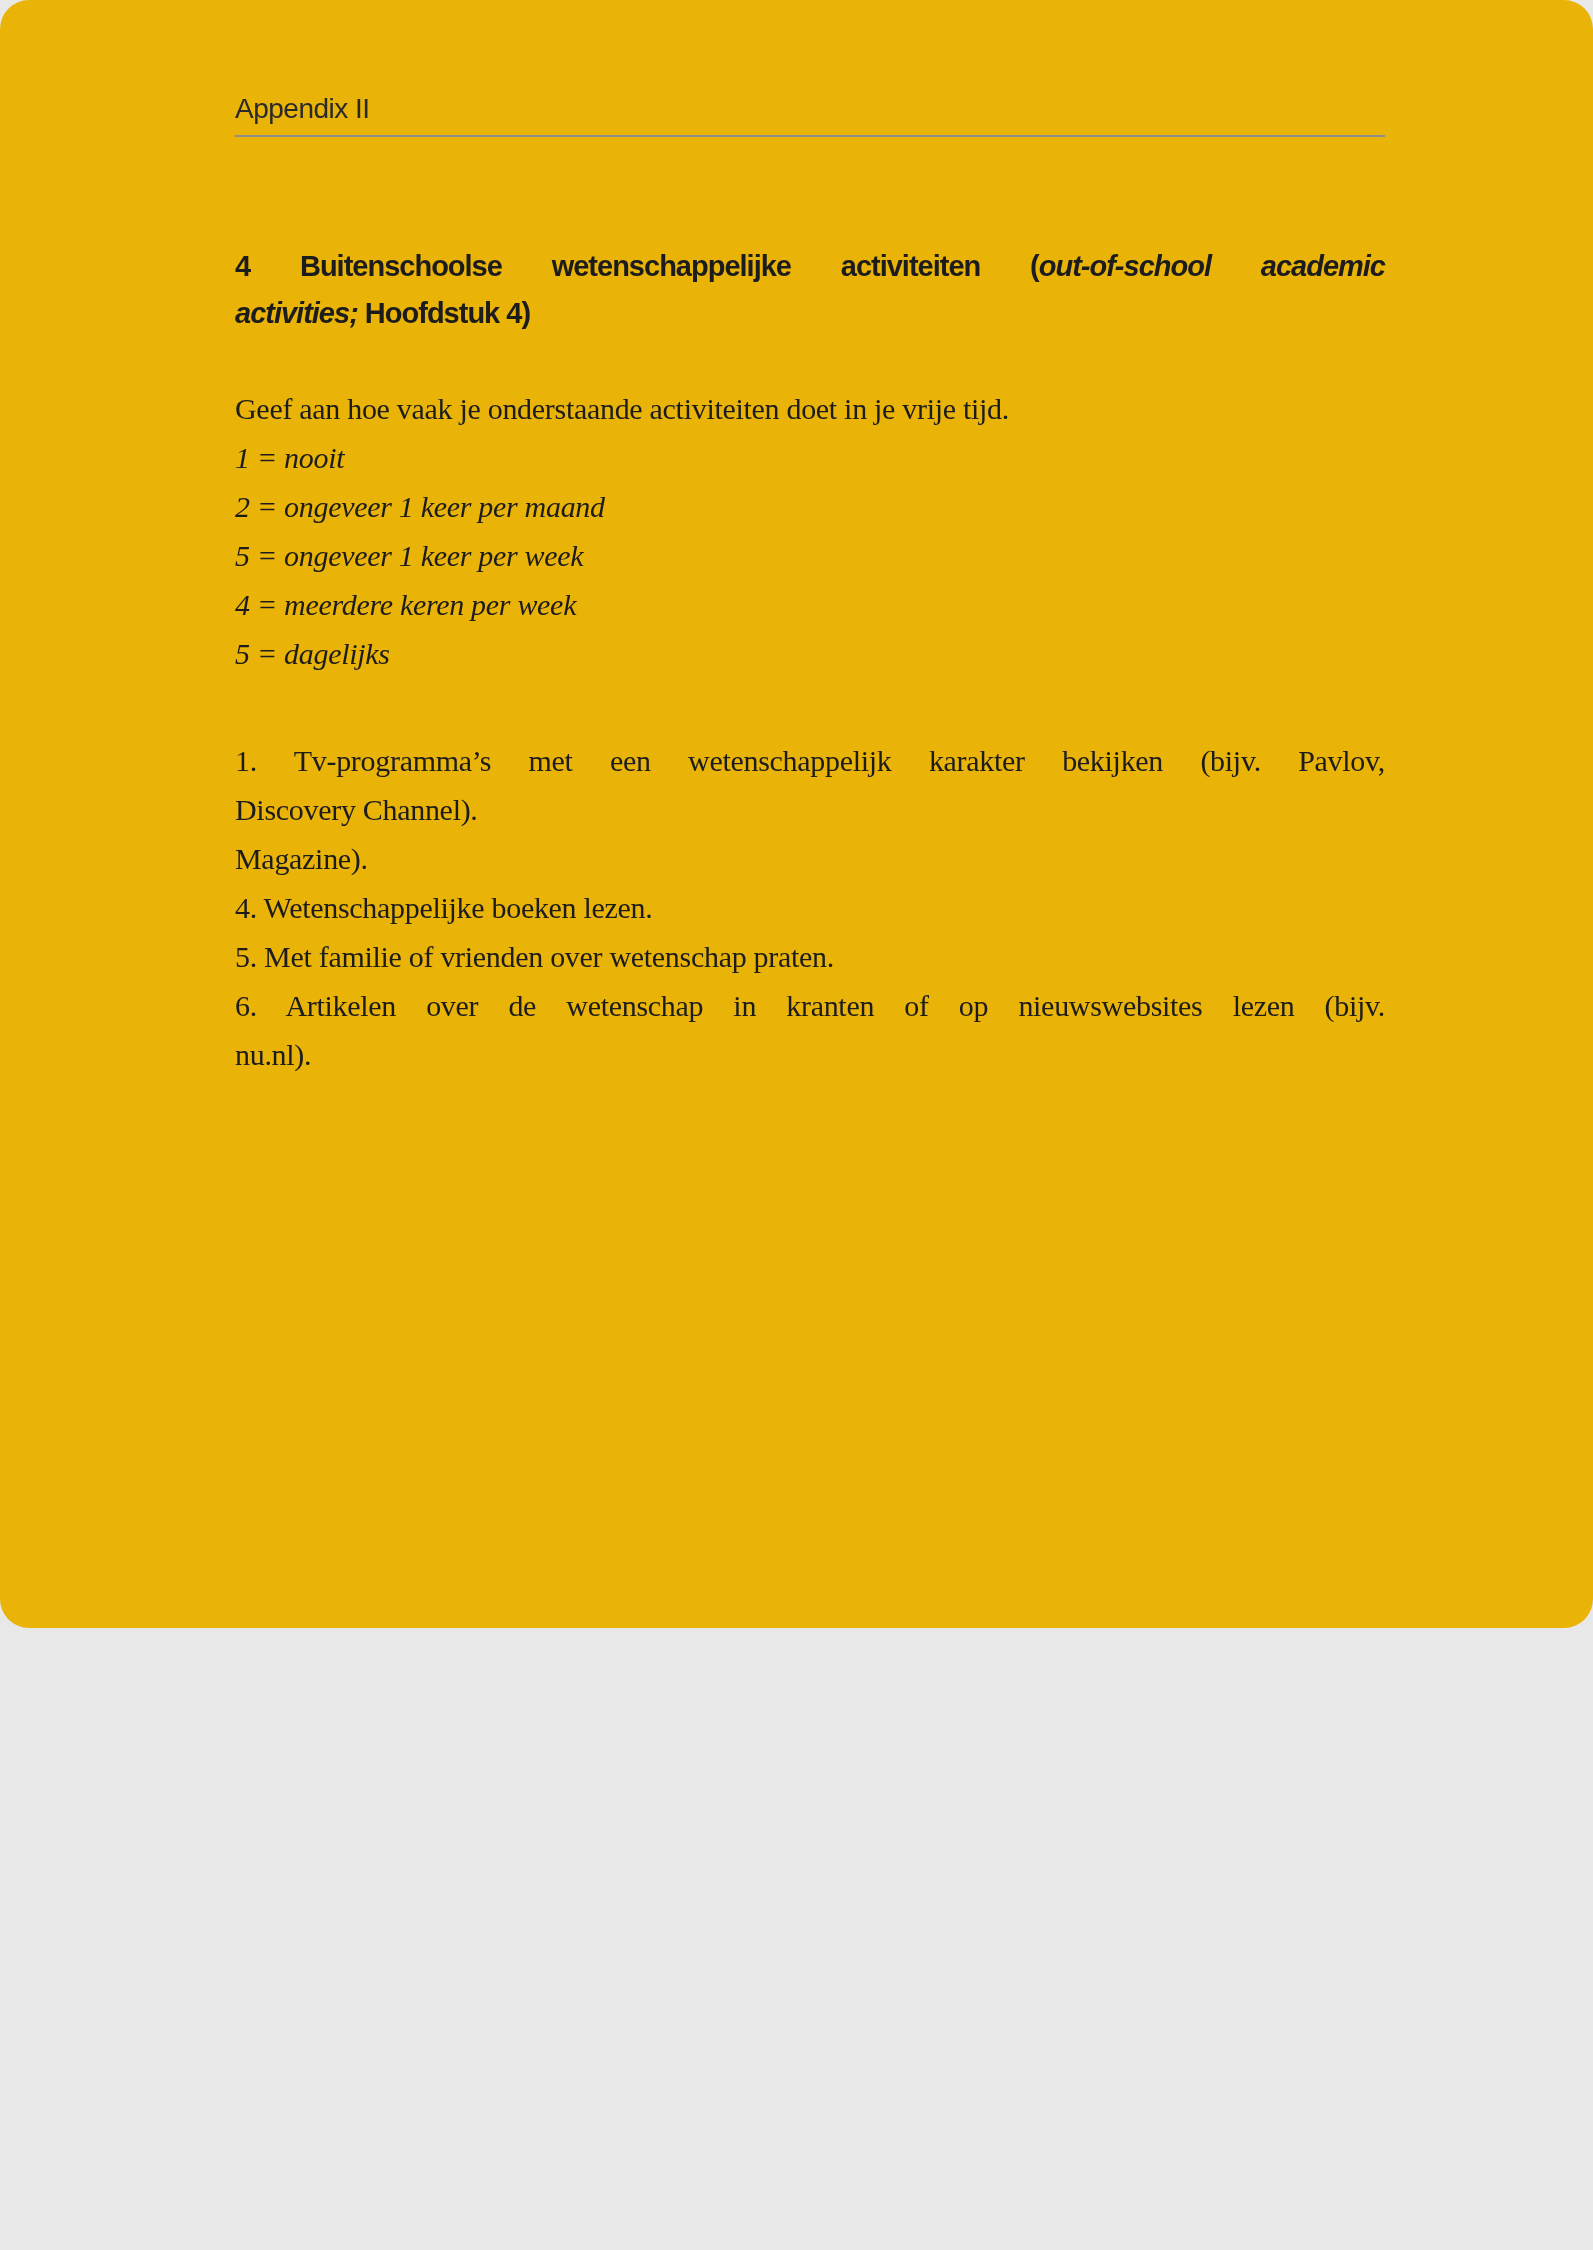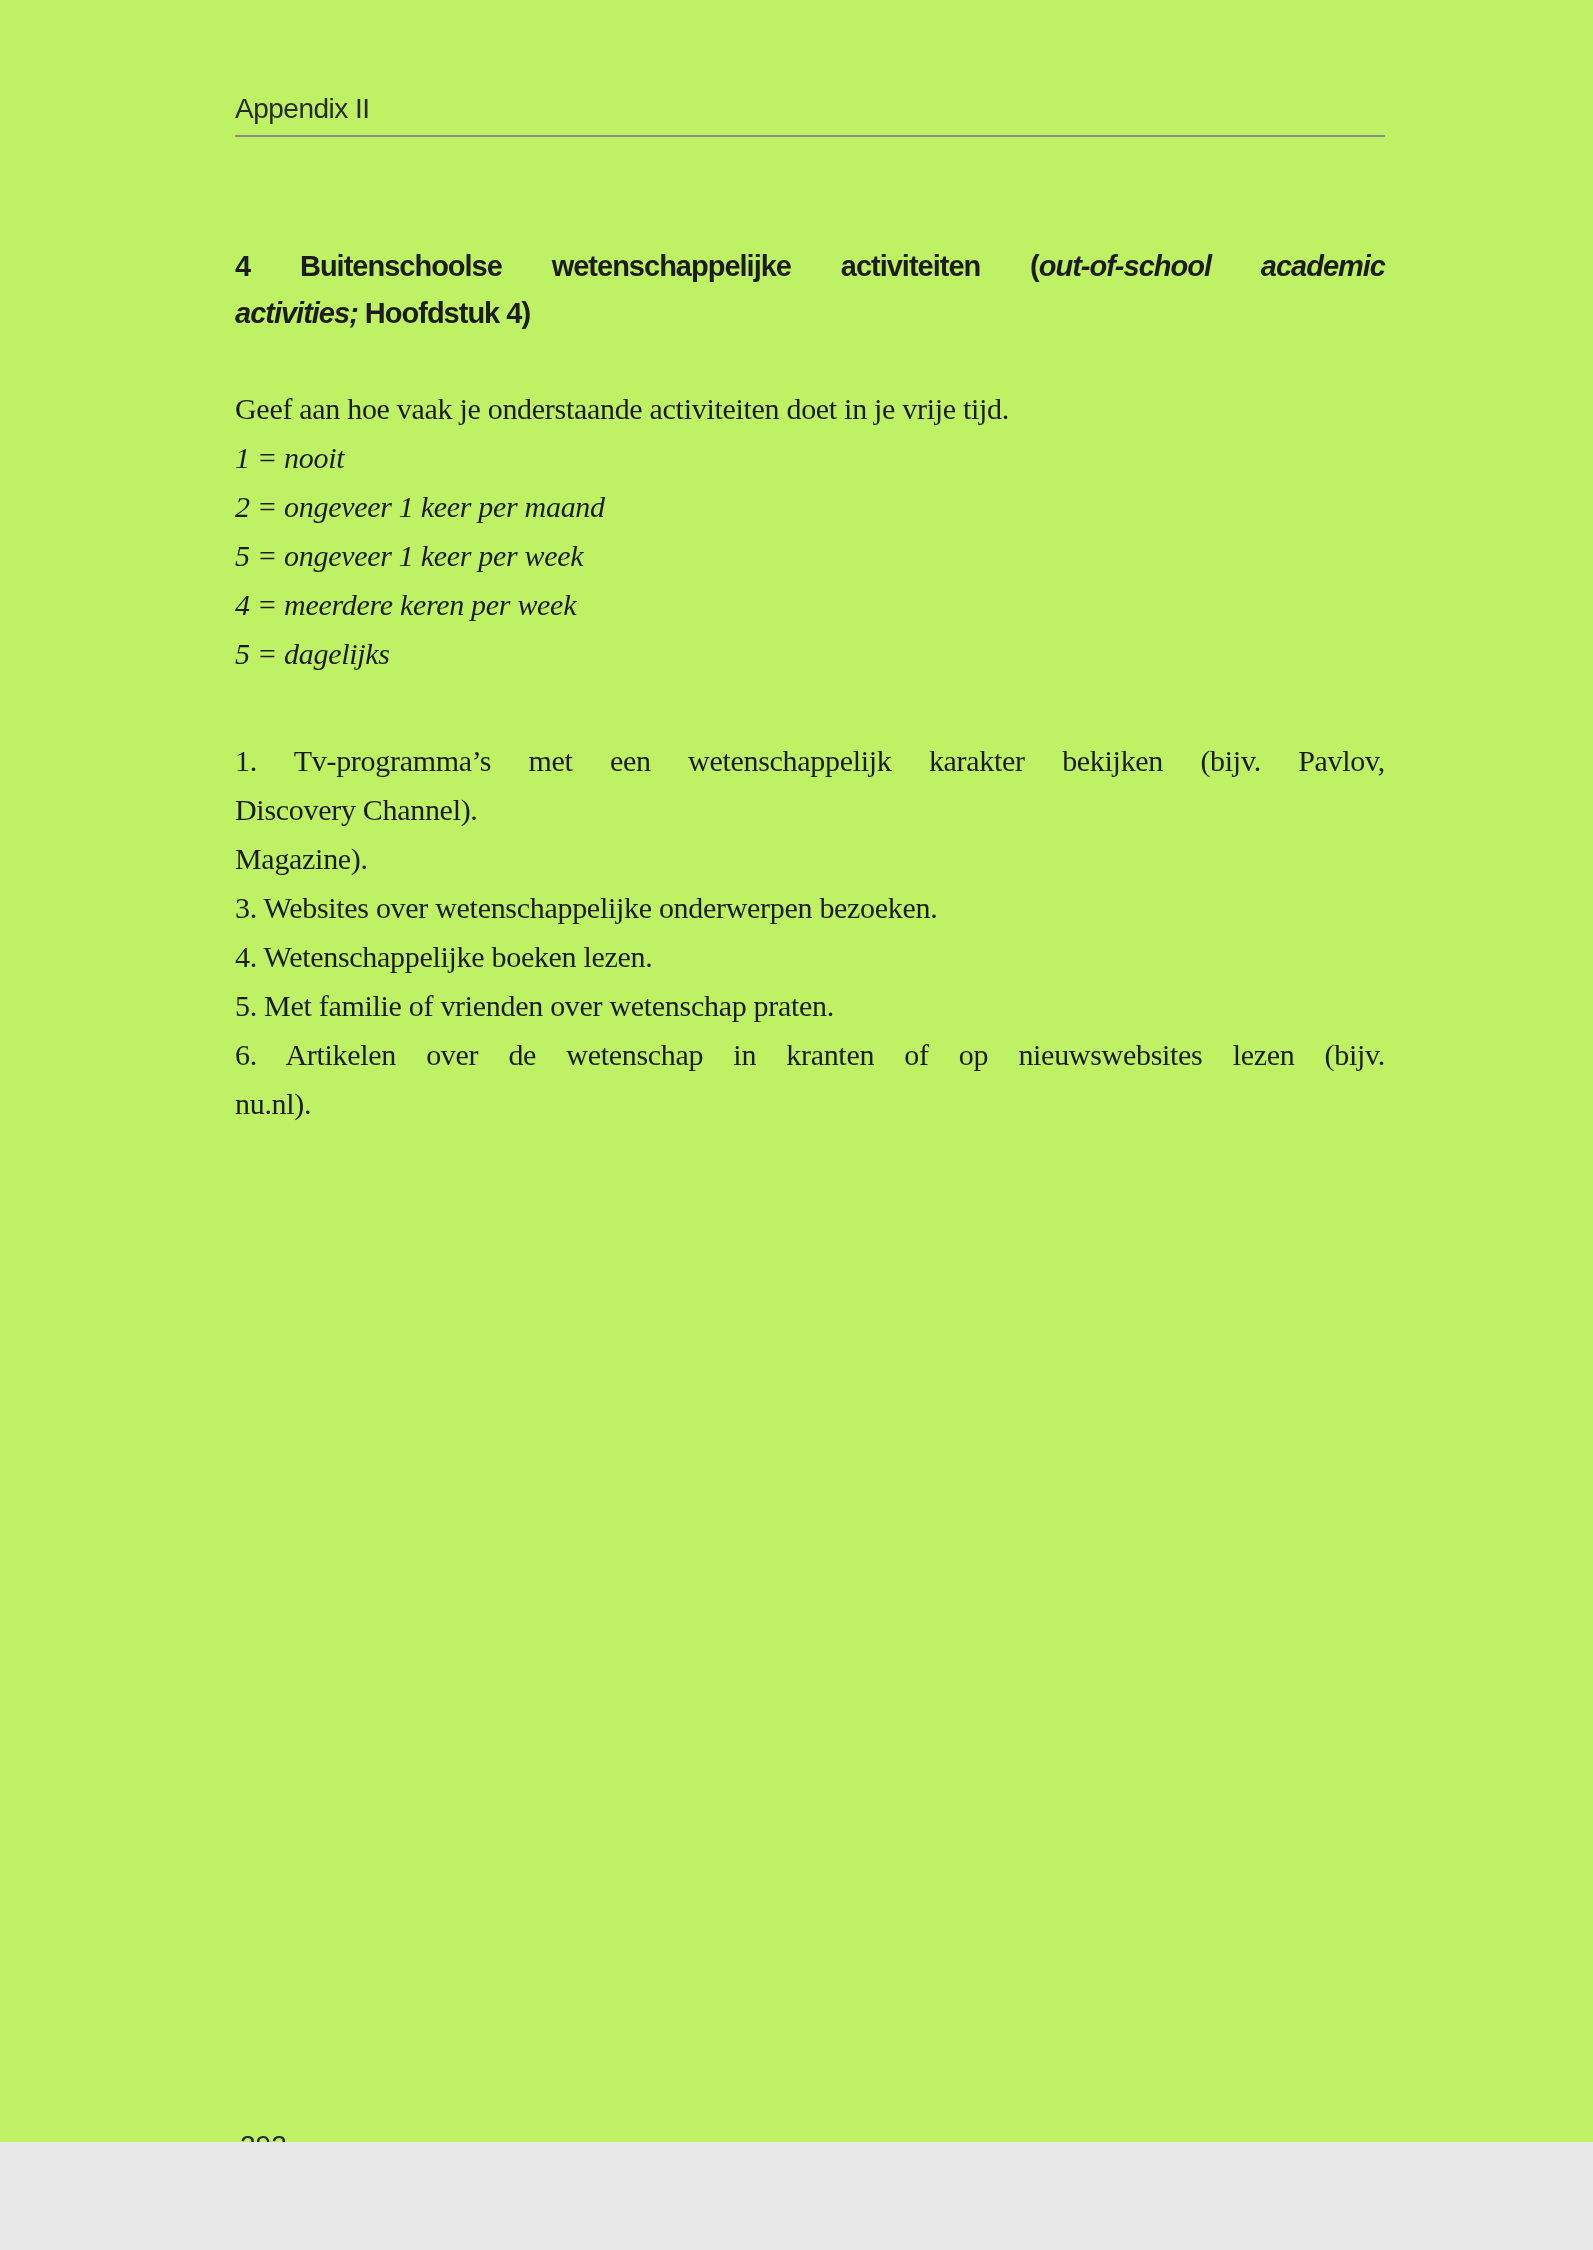--- a/index.html
+++ b/index.html
@@ -3,25 +3,26 @@
 <meta charset="utf-8">
 <style>
   html, body {
     margin: 0;
     padding: 0;
     background: #e8e8e8;
   }
   .page {
     position: relative;
     width: 1593px;
-    height: 2142px;
-    background: #bef264;
+    height: 1628px;
+    background: #eab308;
     overflow: hidden;
     font-family: "Liberation Serif", serif;
     color: #1e1e1e;
+    border-radius: 29px;
   }
   
   .running-header {
     position: absolute;
     left: 235px;
     top: 92px;
     width: 1150px;
     font-family: "Liberation Sans", sans-serif;
     font-size: 28px;
     line-height: 34px;
@@ -104,21 +105,20 @@
     <div class="body-line italic-line">2 = ongeveer 1 keer per maand</div>
     <div class="body-line italic-line">5 = ongeveer 1 keer per week</div>
     <div class="body-line italic-line">4 = meerdere keren per week</div>
     <div class="body-line italic-line">5 = dagelijks</div>
   </div>
 
   <div class="body-block items-block">
     <div class="body-line justify-line">1. Tv-programma’s met een wetenschappelijk karakter bekijken (bijv. Pavlov,</div>
     <div class="body-line">Discovery Channel).</div>
     <div class="body-line">Magazine).</div>
-    <div class="body-line">3. Websites over wetenschappelijke onderwerpen bezoeken.</div>
     <div class="body-line">4. Wetenschappelijke boeken lezen.</div>
     <div class="body-line">5. Met familie of vrienden over wetenschap praten.</div>
     <div class="body-line justify-line">6. Artikelen over de wetenschap in kranten of op nieuwswebsites lezen (bijv.</div>
     <div class="body-line">nu.nl).</div>
   </div>
 
   <div class="page-number">292</div>
 
 </div>
 

